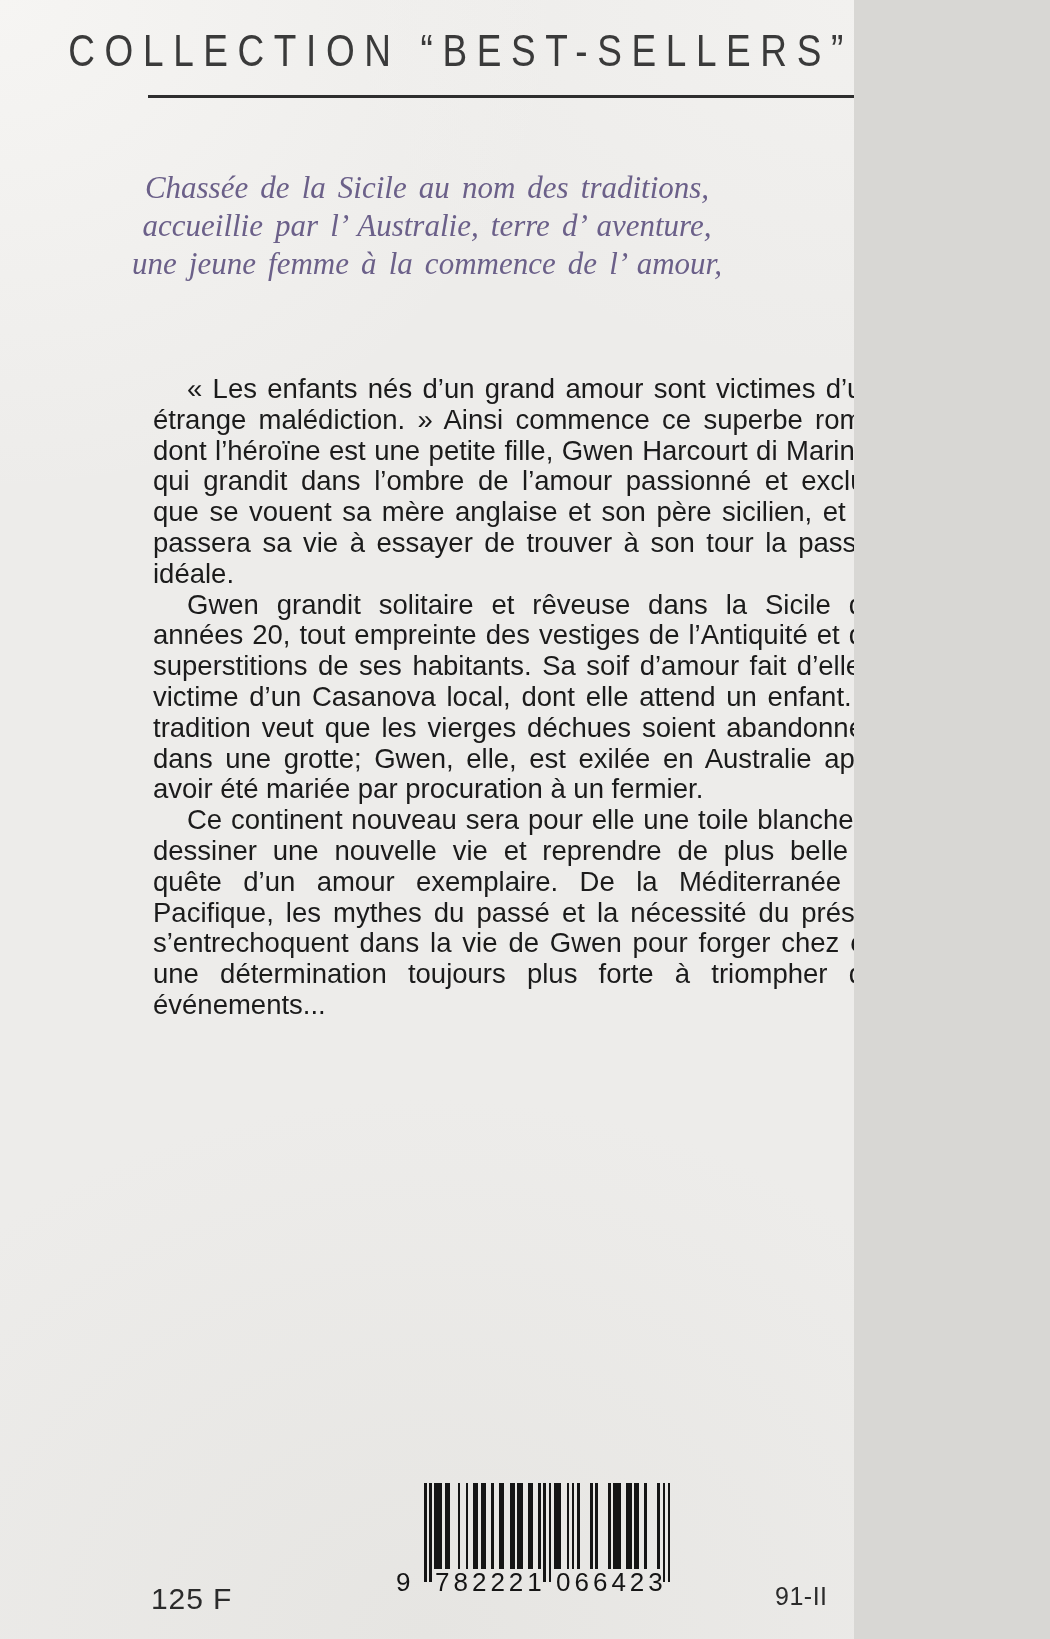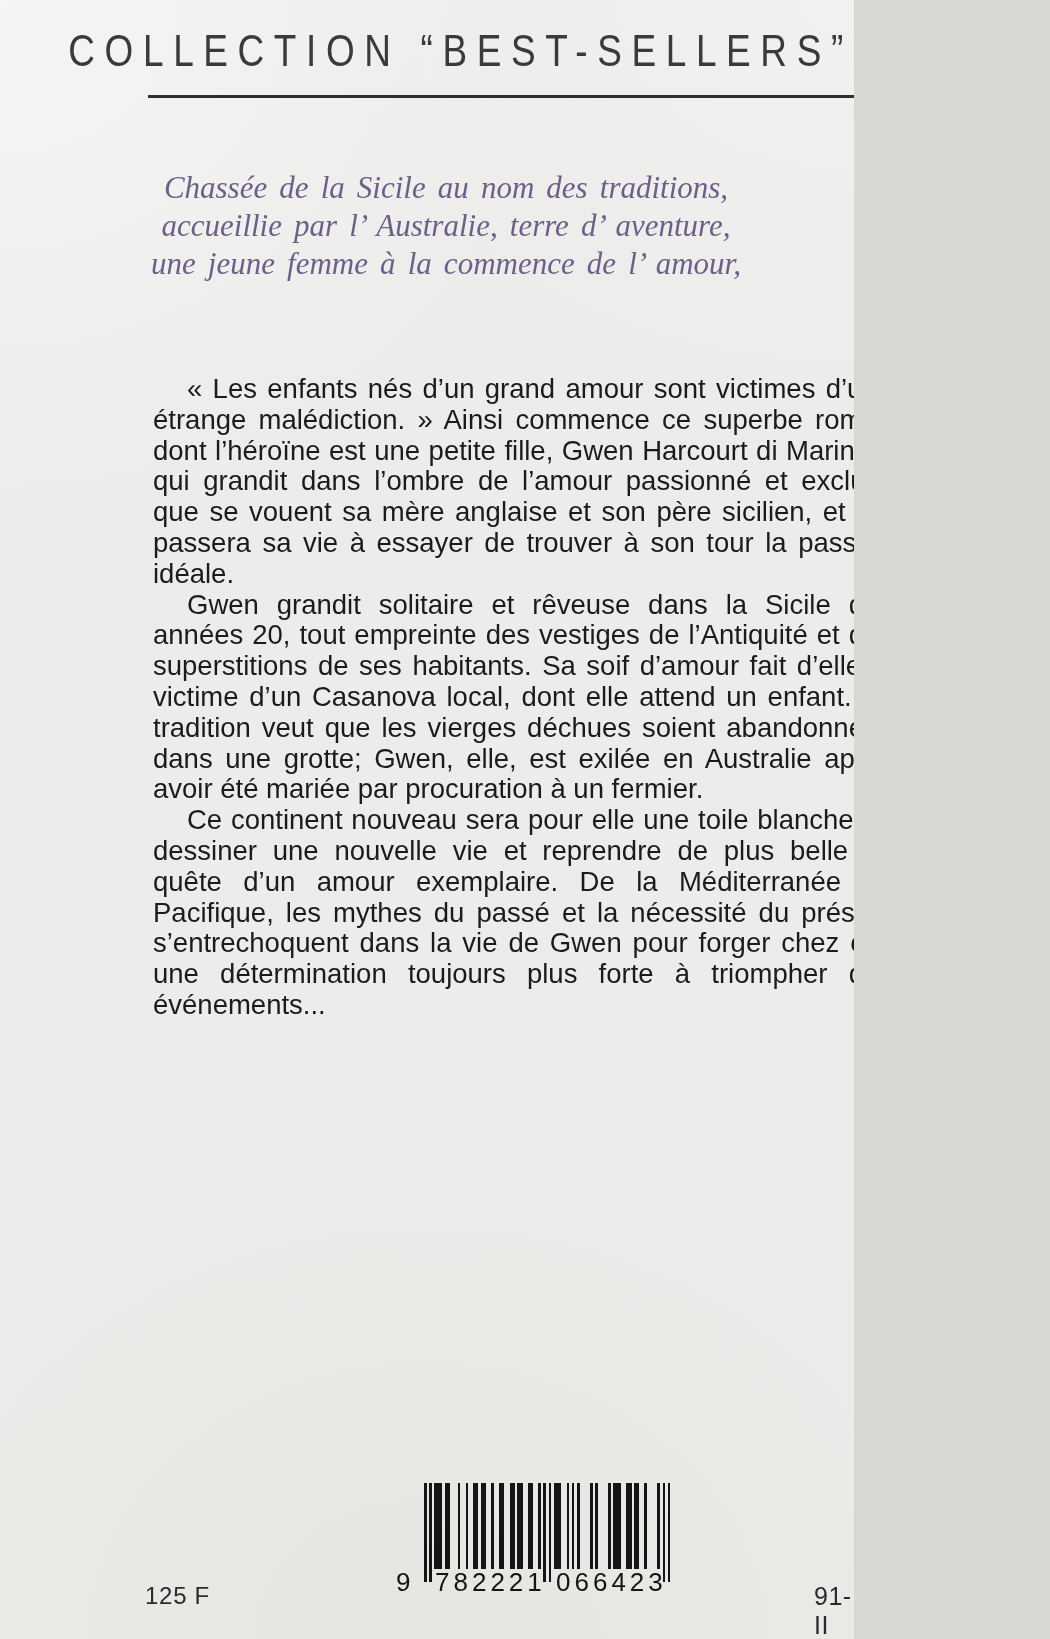--- a/index.html
+++ b/index.html
@@ -27,43 +27,42 @@
     position:absolute;top:95px;left:148px;width:709px;height:3px;
     background:#2e2e2e;
   }
   
   .tagline{
     position:absolute;top:169px;left:0;width:100%;
     text-align:center;
     font-family:"Liberation Serif",serif;font-style:italic;
     font-size:31px;line-height:38px;word-spacing:0.14em;
     color:#6b6089;
-    padding-left:19px;
   }
   
   .synopsis{
     position:absolute;top:374px;left:153px;width:740px;
     font-size:27.5px;line-height:30.8px;color:#1b1b1b;
     text-align:justify;
   }
   .synopsis p{margin:0;text-indent:34px;}
   
   .author-note{
     position:absolute;top:986px;left:150px;width:742px;
     font-size:23.5px;line-height:30px;color:#222;
     text-align:justify;margin:0;
   }
   .author-name{font-style:italic;}
   
   .price-label{
-    position:absolute;left:145px;top:1582px;
-    font-size:24px;color:#2b2b2b;letter-spacing:0.03em;
+    position:absolute;left:151px;top:1582px;
+    font-size:30px;color:#2b2b2b;letter-spacing:0.03em;
   }
   .edition-code{
-    position:absolute;left:814px;top:1582px;
+    position:absolute;left:775px;top:1582px;
     font-size:25px;color:#2b2b2b;letter-spacing:0.02em;
   }
   
   .barcode{position:absolute;left:424px;top:1483px;width:247px;height:126px;}
   .barcode .bars{display:flex;align-items:flex-start;height:100px;}
   .barcode .m{flex:none;width:2.6px;height:86px;}
   .barcode .m.b{background:#151515;}
   .barcode .m.g{height:99px;}
   .bc-digit{position:absolute;top:84px;font-size:26px;color:#151515;font-family:"Liberation Sans",sans-serif;}
   .bc-first{left:-28px;}

